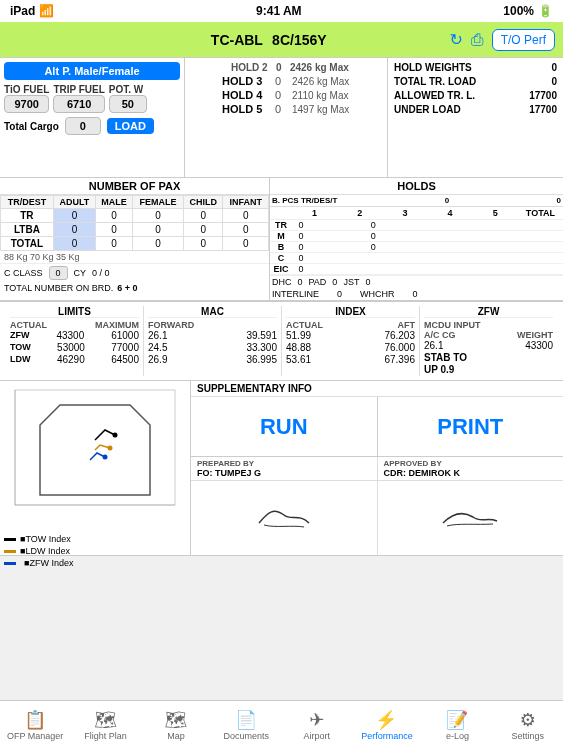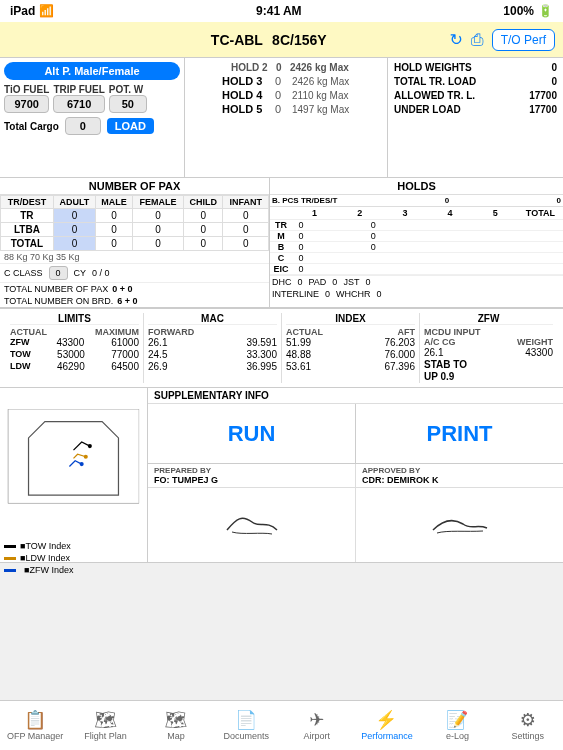--- a/index.html
+++ b/index.html
@@ -21,21 +21,21 @@
       padding: 4px 10px;
       height: 22px;
       font-size: 12px;
       font-weight: 600;
     }
     .status-left { display: flex; align-items: center; gap: 4px; }
     .status-right { display: flex; align-items: center; gap: 4px; justify-content: flex-end; }
 
     
     .top-bar {
-      background: #fef9c3;
+      background: #bef264;
       border-bottom: 1px solid #ccc;
       display: flex;
       align-items: center;
       padding: 4px 8px;
       height: 36px;
       gap: 8px;
     }
     .top-bar-center { flex: 1; text-align: center; }
     .top-bar-title { font-size: 14px; font-weight: 700; }
     .top-bar-right { display: flex; align-items: center; gap: 8px; }
@@ -71,21 +71,21 @@
     }
     .section1-right {
       width: 175px;
       padding: 4px 6px;
     }
 
     .pax-btn {
       background: #007aff;
       color: white;
       border: none;
-      border-radius: 9px;
+      border-radius: 4px;
       padding: 3px 8px;
       font-size: 11px;
       font-weight: 600;
       cursor: pointer;
       margin-bottom: 4px;
       display: block;
       width: 100%;
     }
     .fuel-row {
       display: flex;
@@ -260,21 +260,21 @@
     }
 
     
     .section4 {
       background: white;
       border-bottom: 1px solid #ccc;
       display: flex;
       height: 175px;
     }
     .envelope-area {
-      width: 148px;
+      width: 191px;
       border-right: 1px solid #ccc;
       padding: 4px;
       position: relative;
     }
     .action-area {
       flex: 1;
       display: flex;
       flex-direction: column;
     }
     .run-print-row {
@@ -504,24 +504,20 @@
           </tr>
         </tbody>
       </table>
       <div style="font-size:9px; padding:1px 4px; color:#555;">88 Kg    70 Kg    35 Kg</div>
       <div class="cclass-row">
         <span>C CLASS</span>
         <span style="background:#e8e8e8;border:1px solid #bbb;border-radius:3px;padding:1px 6px;">0</span>
         <span>CY</span>
         <span>0 / 0</span>
       </div>
-      <div class="totalpax-row divider-row">
-        <span>TOTAL NUMBER OF PAX</span>
-        <span style="font-weight:700;">0 + 0</span>
-      </div>
       <div class="totalbrd-row">
         <span>TOTAL NUMBER ON BRD.</span>
         <span style="font-weight:700;">6 + 0</span>
       </div>
     </div>
 
     <div class="holds-section">
       <div class="section-title">HOLDS</div>
       <div style="display:flex; font-size:8px; font-weight:700; padding:1px 2px; border-bottom:1px solid #ddd; justify-content: space-between;">
         <span>B. PCS TR/DES/T</span>
@@ -590,21 +586,21 @@
       </div>
 
       <div style="display:flex; font-size:9px; gap:6px; padding:1px 2px; border-top:1px solid #eee; align-items:center;">
         <span>DHC</span>
         <span>0</span>
         <span>PAD</span>
         <span>0</span>
         <span>JST</span>
         <span>0</span>
       </div>
-      <div style="display:flex; font-size:9px; gap:6px; padding:1px 2px; align-items:flex-end;">
+      <div style="display:flex; font-size:9px; gap:18px; padding:1px 2px; align-items:flex-end;">
         <span>INTERLINE</span>
         <span>0</span>
         <span>WHCHR</span>
         <span>0</span>
       </div>
     </div>
   </div>
 </div>
 
 <div class="section3">

